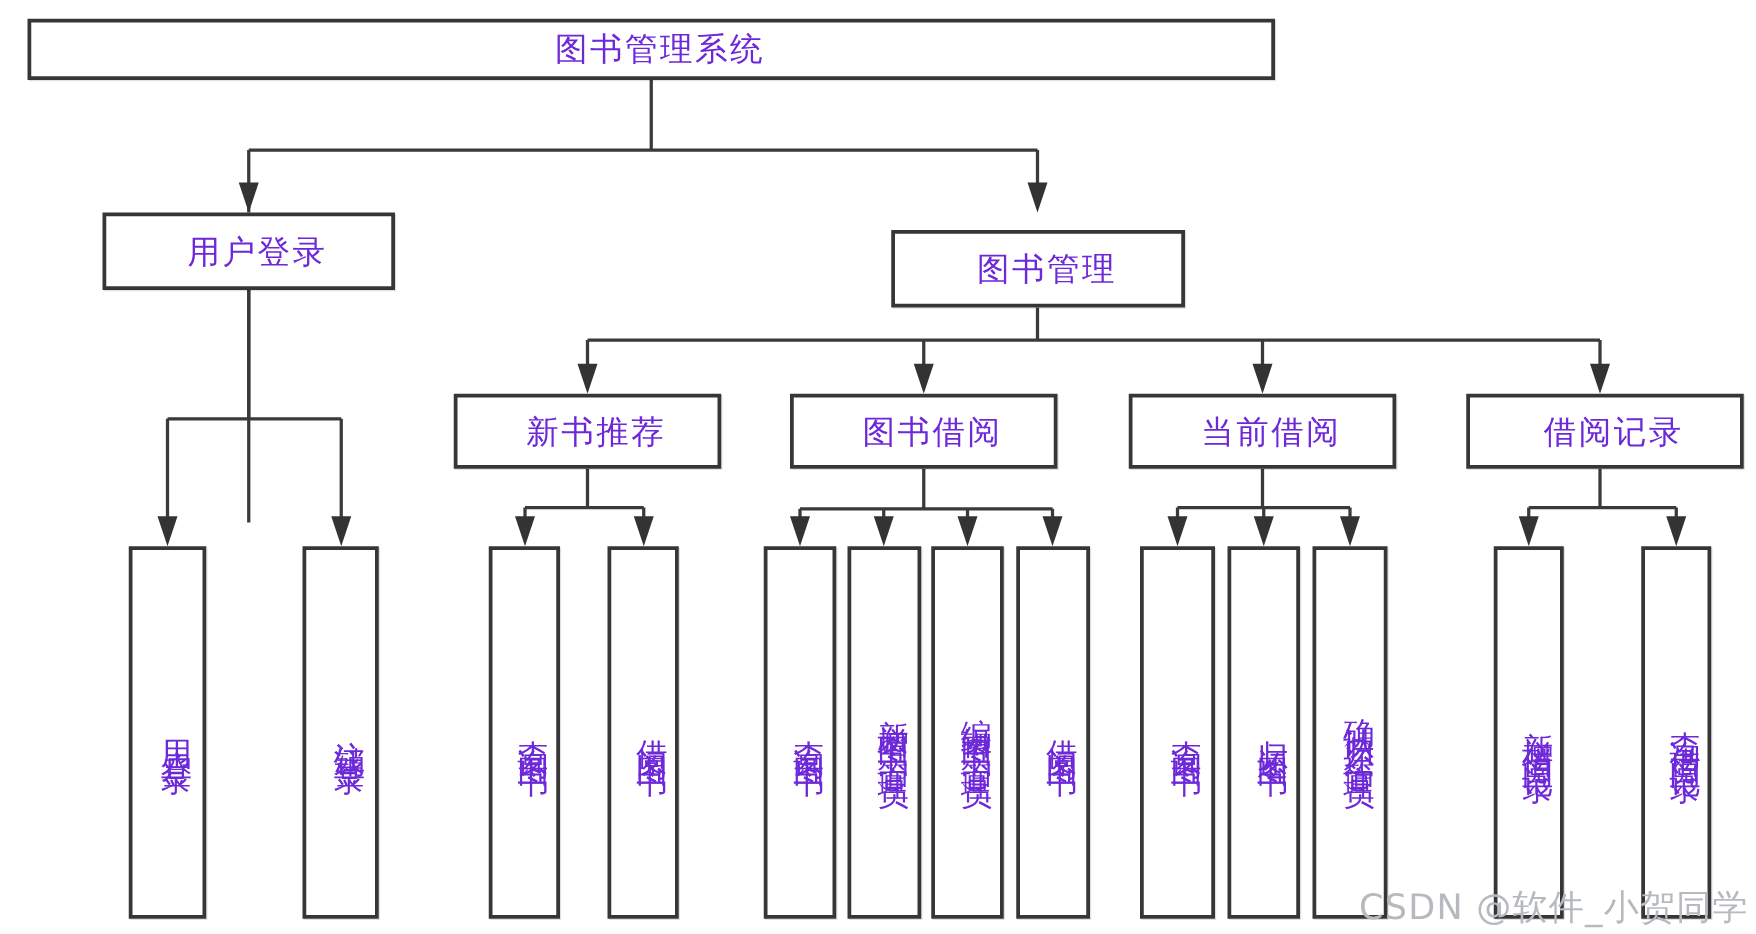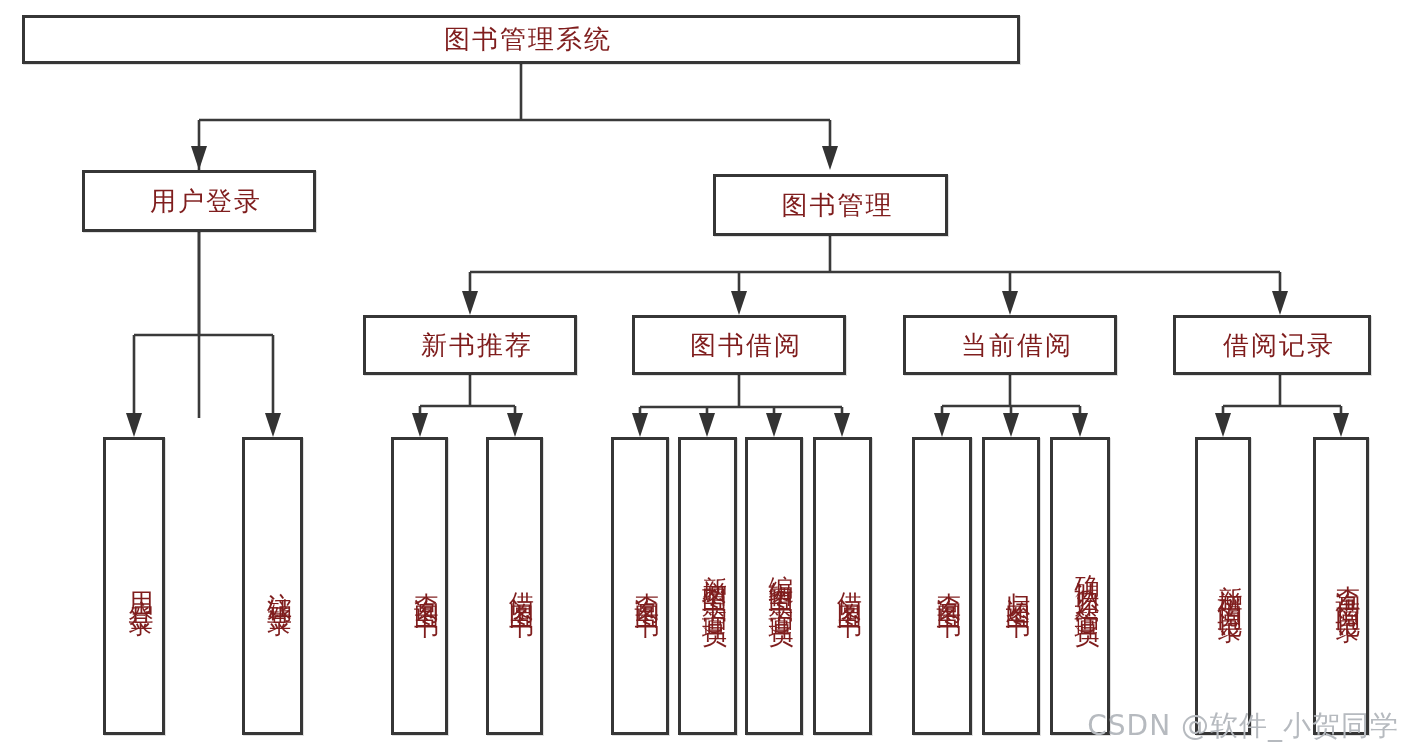--- a/index.html
+++ b/index.html
@@ -5,21 +5,21 @@
   html,body{margin:0;padding:0;background:#ffffff;}
   .stage{
     position:relative;width:1405px;height:747px;background:#ffffff;overflow:hidden;
     font-family:"DejaVu Sans","Liberation Sans",sans-serif;
   }
   .wires{position:absolute;left:0;top:0;width:1405px;height:747px;}
   .node{
     position:absolute;box-sizing:border-box;
     border:3px solid #363636;background:#ffffff;
     display:flex;align-items:center;justify-content:center;
-    color:#7f1d1d;font-size:26px;letter-spacing:2px;
+    color:#6d28d9;font-size:26px;letter-spacing:2px;
     box-shadow:1px 1px 0 rgba(0,0,0,0.12);
     padding-left:14px;
   }
   .vnode{
     writing-mode:vertical-rl;text-orientation:mixed;
     font-size:25px;letter-spacing:7px;line-height:1;
   }
   .watermark{
     position:absolute;right:6px;bottom:2px;
     font-size:28px;color:#b6babf;letter-spacing:1px;white-space:nowrap;
@@ -70,34 +70,34 @@
     </g>
   </svg>
 
   <div class="node" style="left:22px;top:15px;width:998px;height:49px;">
     <span>图书管理系统</span>
   </div>
 
   <div class="node" style="left:82px;top:170px;width:234px;height:62px;">
     <span>用户登录</span>
   </div>
-  <div class="node" style="left:713px;top:174px;width:235px;height:62px;">
+  <div class="node" style="left:713px;top:184px;width:235px;height:62px;">
     <span>图书管理</span>
   </div>
 
   <div class="node" style="left:363px;top:315px;width:214px;height:60px;text-align:right;">
     <span>新书推荐</span>
   </div>
   <div class="node" style="left:903px;top:315px;width:214px;height:60px;">
     <span>当前借阅</span>
   </div>
   <div class="node" style="left:632px;top:315px;width:214px;height:60px;">
     <span>图书借阅</span>
   </div>
-  <div class="node" style="left:1173px;top:315px;width:198px;height:60px;">
+  <div class="node" style="left:1173px;top:315px;width:222px;height:60px;">
     <span>借阅记录</span>
   </div>
 
   <div class="node vnode" style="left:103px;top:437px;width:62px;height:298px;">
     <span>用户登录</span>
   </div>
   <div class="node vnode" style="left:242px;top:437px;width:61px;height:298px;">
     <span>注销登录</span>
   </div>
 

